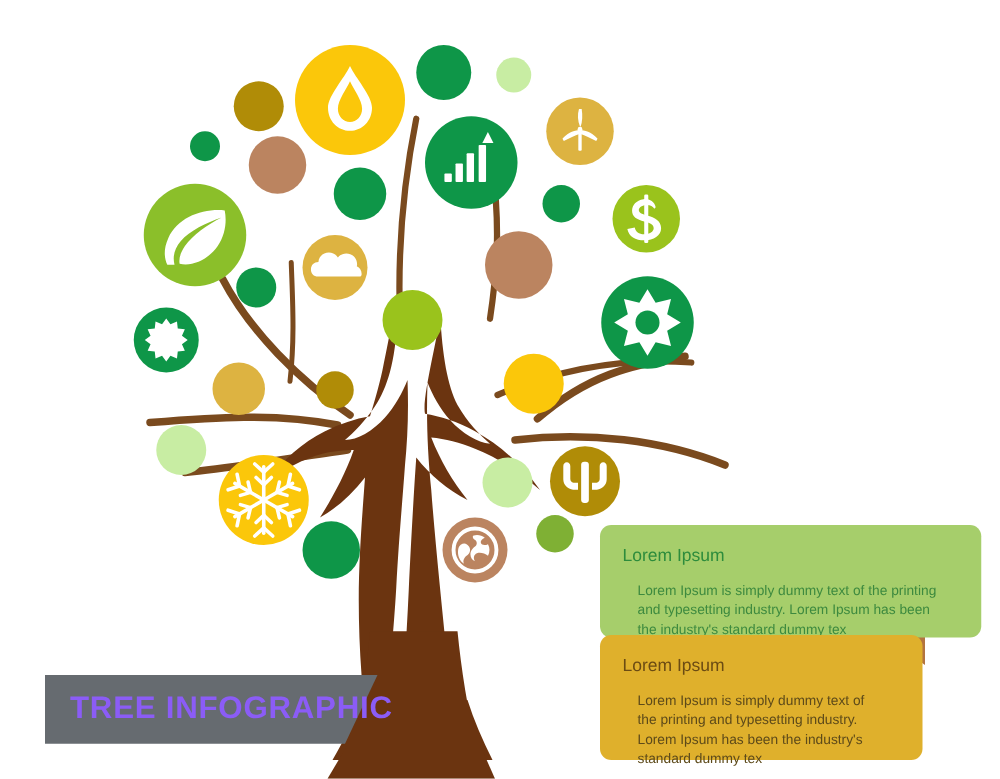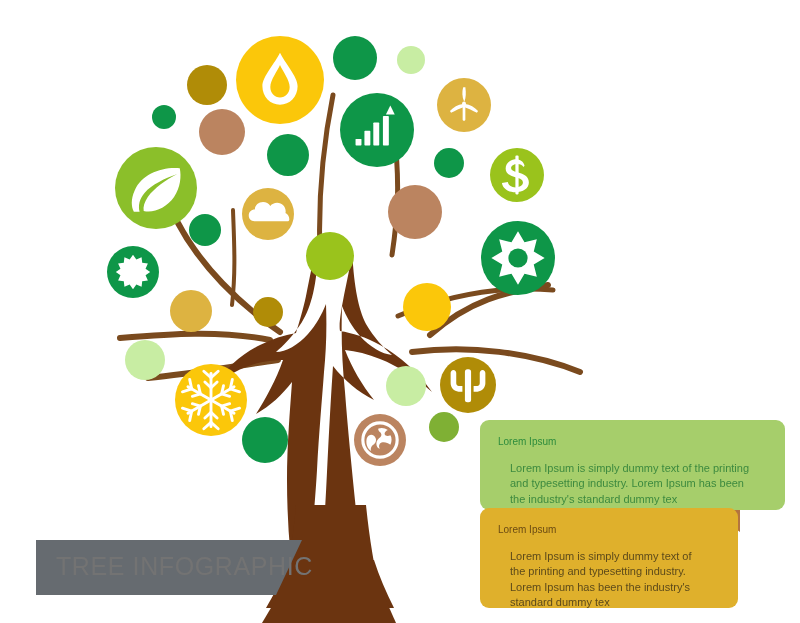--- a/index.html
+++ b/index.html
@@ -22,21 +22,21 @@
   }
 
   
   .callout{
     position:absolute;
     box-sizing:border-box;
     border-radius:9px;
     padding:16px 18px 14px 18px;
   }
   .callout .c-title{
-    font-size:10px;
+    font-size:14px;
     line-height:1.25;
     margin:0 0 2px 0;
     font-weight:400;
   }
   .callout .c-body{
     font-size:11px;
     line-height:1.42;
     margin:12px;
     max-width:262px;
   }
@@ -286,21 +286,21 @@
     <g>
       <path id="banner-shape" d="M36 540 L 302 540 L 276 595 L 36 595 Z" fill="#666b70"></path>
     </g>
 
     <g>
       <path id="tail-green" d="M486 508 L 528 508 L 494 524 Z" fill="#6fae20"></path>
       <path id="tail-orange" d="M740 505 L 740 532 L 706 508 Z" fill="#b3743f"></path>
     </g>
   </svg>
 
-  <div class="banner-text" style="color: #737373;">TREE INFOGRAPHIC</div>
+  <div class="banner-text" style="color: #8b5cf6; font-weight: bold;">TREE INFOGRAPHIC</div>
 
   <div class="callout" id="callout-green" style="background: rgb(166, 206, 107);">
     <p class="c-title">Lorem Ipsum</p>
     <p class="c-body">Lorem Ipsum is simply dummy text of the printing and typesetting industry. Lorem Ipsum has been the industry's standard dummy tex</p>
   </div>
 
   <div class="callout" id="callout-orange" style="background: rgb(223, 176, 44);">
     <p class="c-title">Lorem Ipsum</p>
     <p class="c-body">Lorem Ipsum is simply dummy text of the printing and typesetting industry. Lorem Ipsum has been the industry's standard dummy tex</p>
   </div>

